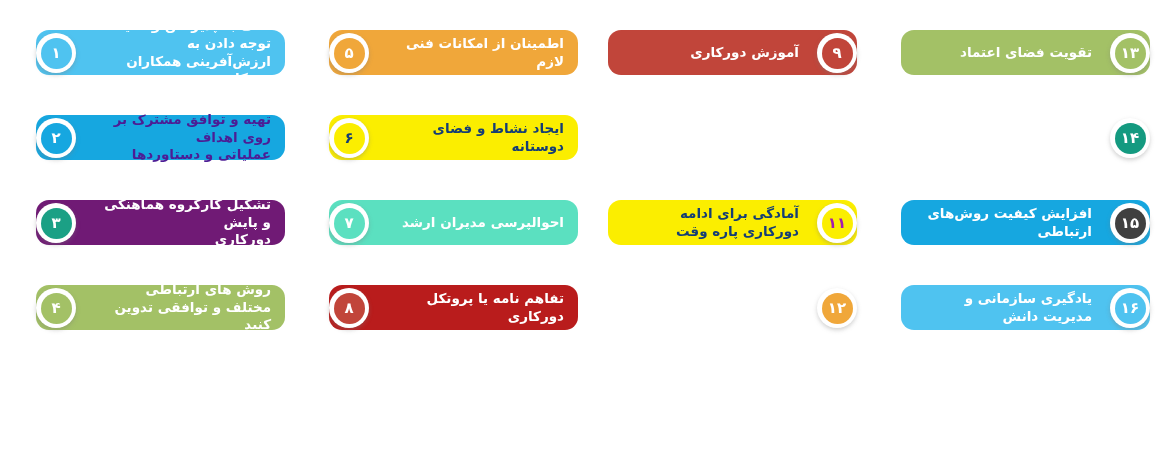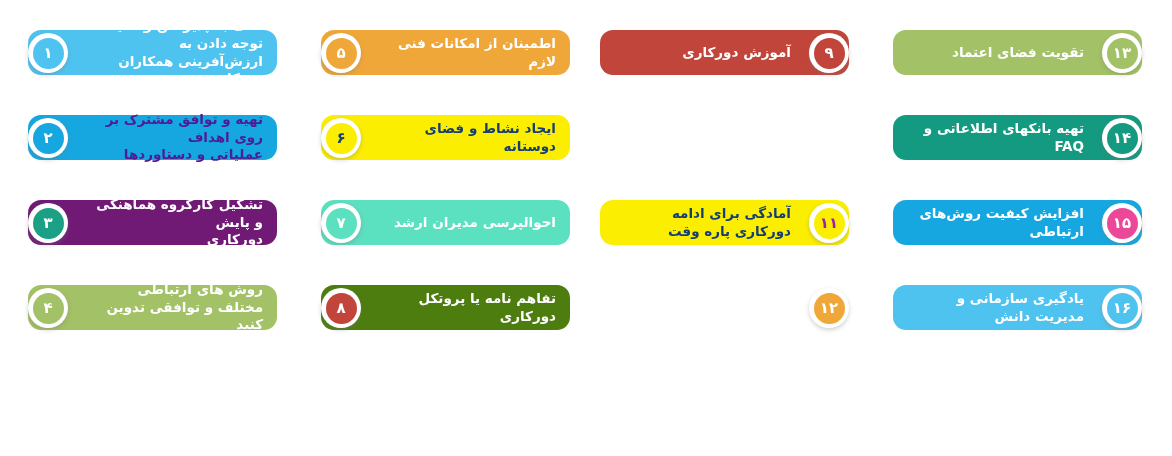--- a/index.html
+++ b/index.html
@@ -18,21 +18,21 @@
   #board {
     position: relative;
     width: 1172px;
     height: 456px;
     background: #ffffff;
   }
 
   
   .grid {
     position: absolute;
-    left: 0;
+    left: 8px;
     top: 0;
     width: 1140px;
     height: 370px;
     display: grid;
     grid-template-columns: repeat(4, 293px);
     grid-template-rows: repeat(4, 85px);
     direction: ltr;
   }
 
   .cell {
@@ -164,23 +164,20 @@
       </div>
       <div class="cell left" style="grid-area: 2 / 2;">
         <div class="pill" style="background: rgb(251, 238, 0);">
           <div class="pill-label" style="color: rgb(21, 62, 117);">ایجاد نشاط و فضای دوستانه</div>
         </div>
         <div class="num-wrap">
           <div class="num-disc" style="background: rgb(251, 238, 0); color: rgb(21, 62, 117);">۶</div>
         </div>
       </div>
       <div class="cell right" style="grid-area: 2 / 4;">
-        <div class="pill" style="background: rgb(20, 154, 128);">
-          <div class="pill-label" style="color: rgb(255, 255, 255);">تهیه بانکهای اطلاعاتی و  FAQ</div>
-        </div>
         <div class="num-wrap">
           <div class="num-disc" style="background: rgb(20, 154, 128); color: rgb(255, 255, 255);">۱۴</div>
         </div>
       </div>
       <div class="cell left" style="grid-area: 3 / 1;">
         <div class="pill two-line" style="background: #701a75;">
           <div class="pill-label" style="color: rgb(255, 255, 255);">تشکیل کارگروه هماهنگی و پایش
 دورکاری</div>
         </div>
         <div class="num-wrap">
@@ -201,34 +198,34 @@
         </div>
         <div class="num-wrap">
           <div class="num-disc" style="background: rgb(251, 238, 0); color: #a21caf;">۱۱</div>
         </div>
       </div>
       <div class="cell right" style="grid-area: 3 / 4;">
         <div class="pill" style="background: rgb(22, 167, 224);">
           <div class="pill-label" style="color: rgb(255, 255, 255);">افزایش کیفیت روش‌های ارتباطی</div>
         </div>
         <div class="num-wrap">
-          <div class="num-disc" style="background: #ec4899; color: rgb(255, 255, 255);">۱۵</div>
+          <div class="num-disc" style="background: #404040; color: rgb(255, 255, 255);">۱۵</div>
         </div>
       </div>
       <div class="cell left" style="grid-area: 4 / 1;">
         <div class="pill two-line" style="background: rgb(163, 193, 102);">
           <div class="pill-label" style="color: rgb(255, 255, 255);">روش های ارتباطی
 مختلف و توافقی تدوین کنید</div>
         </div>
         <div class="num-wrap">
           <div class="num-disc" style="background: rgb(163, 193, 102); color: rgb(255, 255, 255);">۴</div>
         </div>
       </div>
       <div class="cell left" style="grid-area: 4 / 2;">
-        <div class="pill" style="background: #4d7c0f;">
+        <div class="pill" style="background: #b91c1c;">
           <div class="pill-label" style="color: rgb(255, 255, 255);">تفاهم نامه یا پروتکل دورکاری</div>
         </div>
         <div class="num-wrap">
           <div class="num-disc" style="background: rgb(193, 69, 58); color: rgb(255, 255, 255);">۸</div>
         </div>
       </div>
       <div class="cell right" style="grid-area: 4 / 3;">
         <div class="num-wrap">
           <div class="num-disc" style="background: rgb(240, 167, 58); color: rgb(255, 255, 255);">۱۲</div>
         </div>

